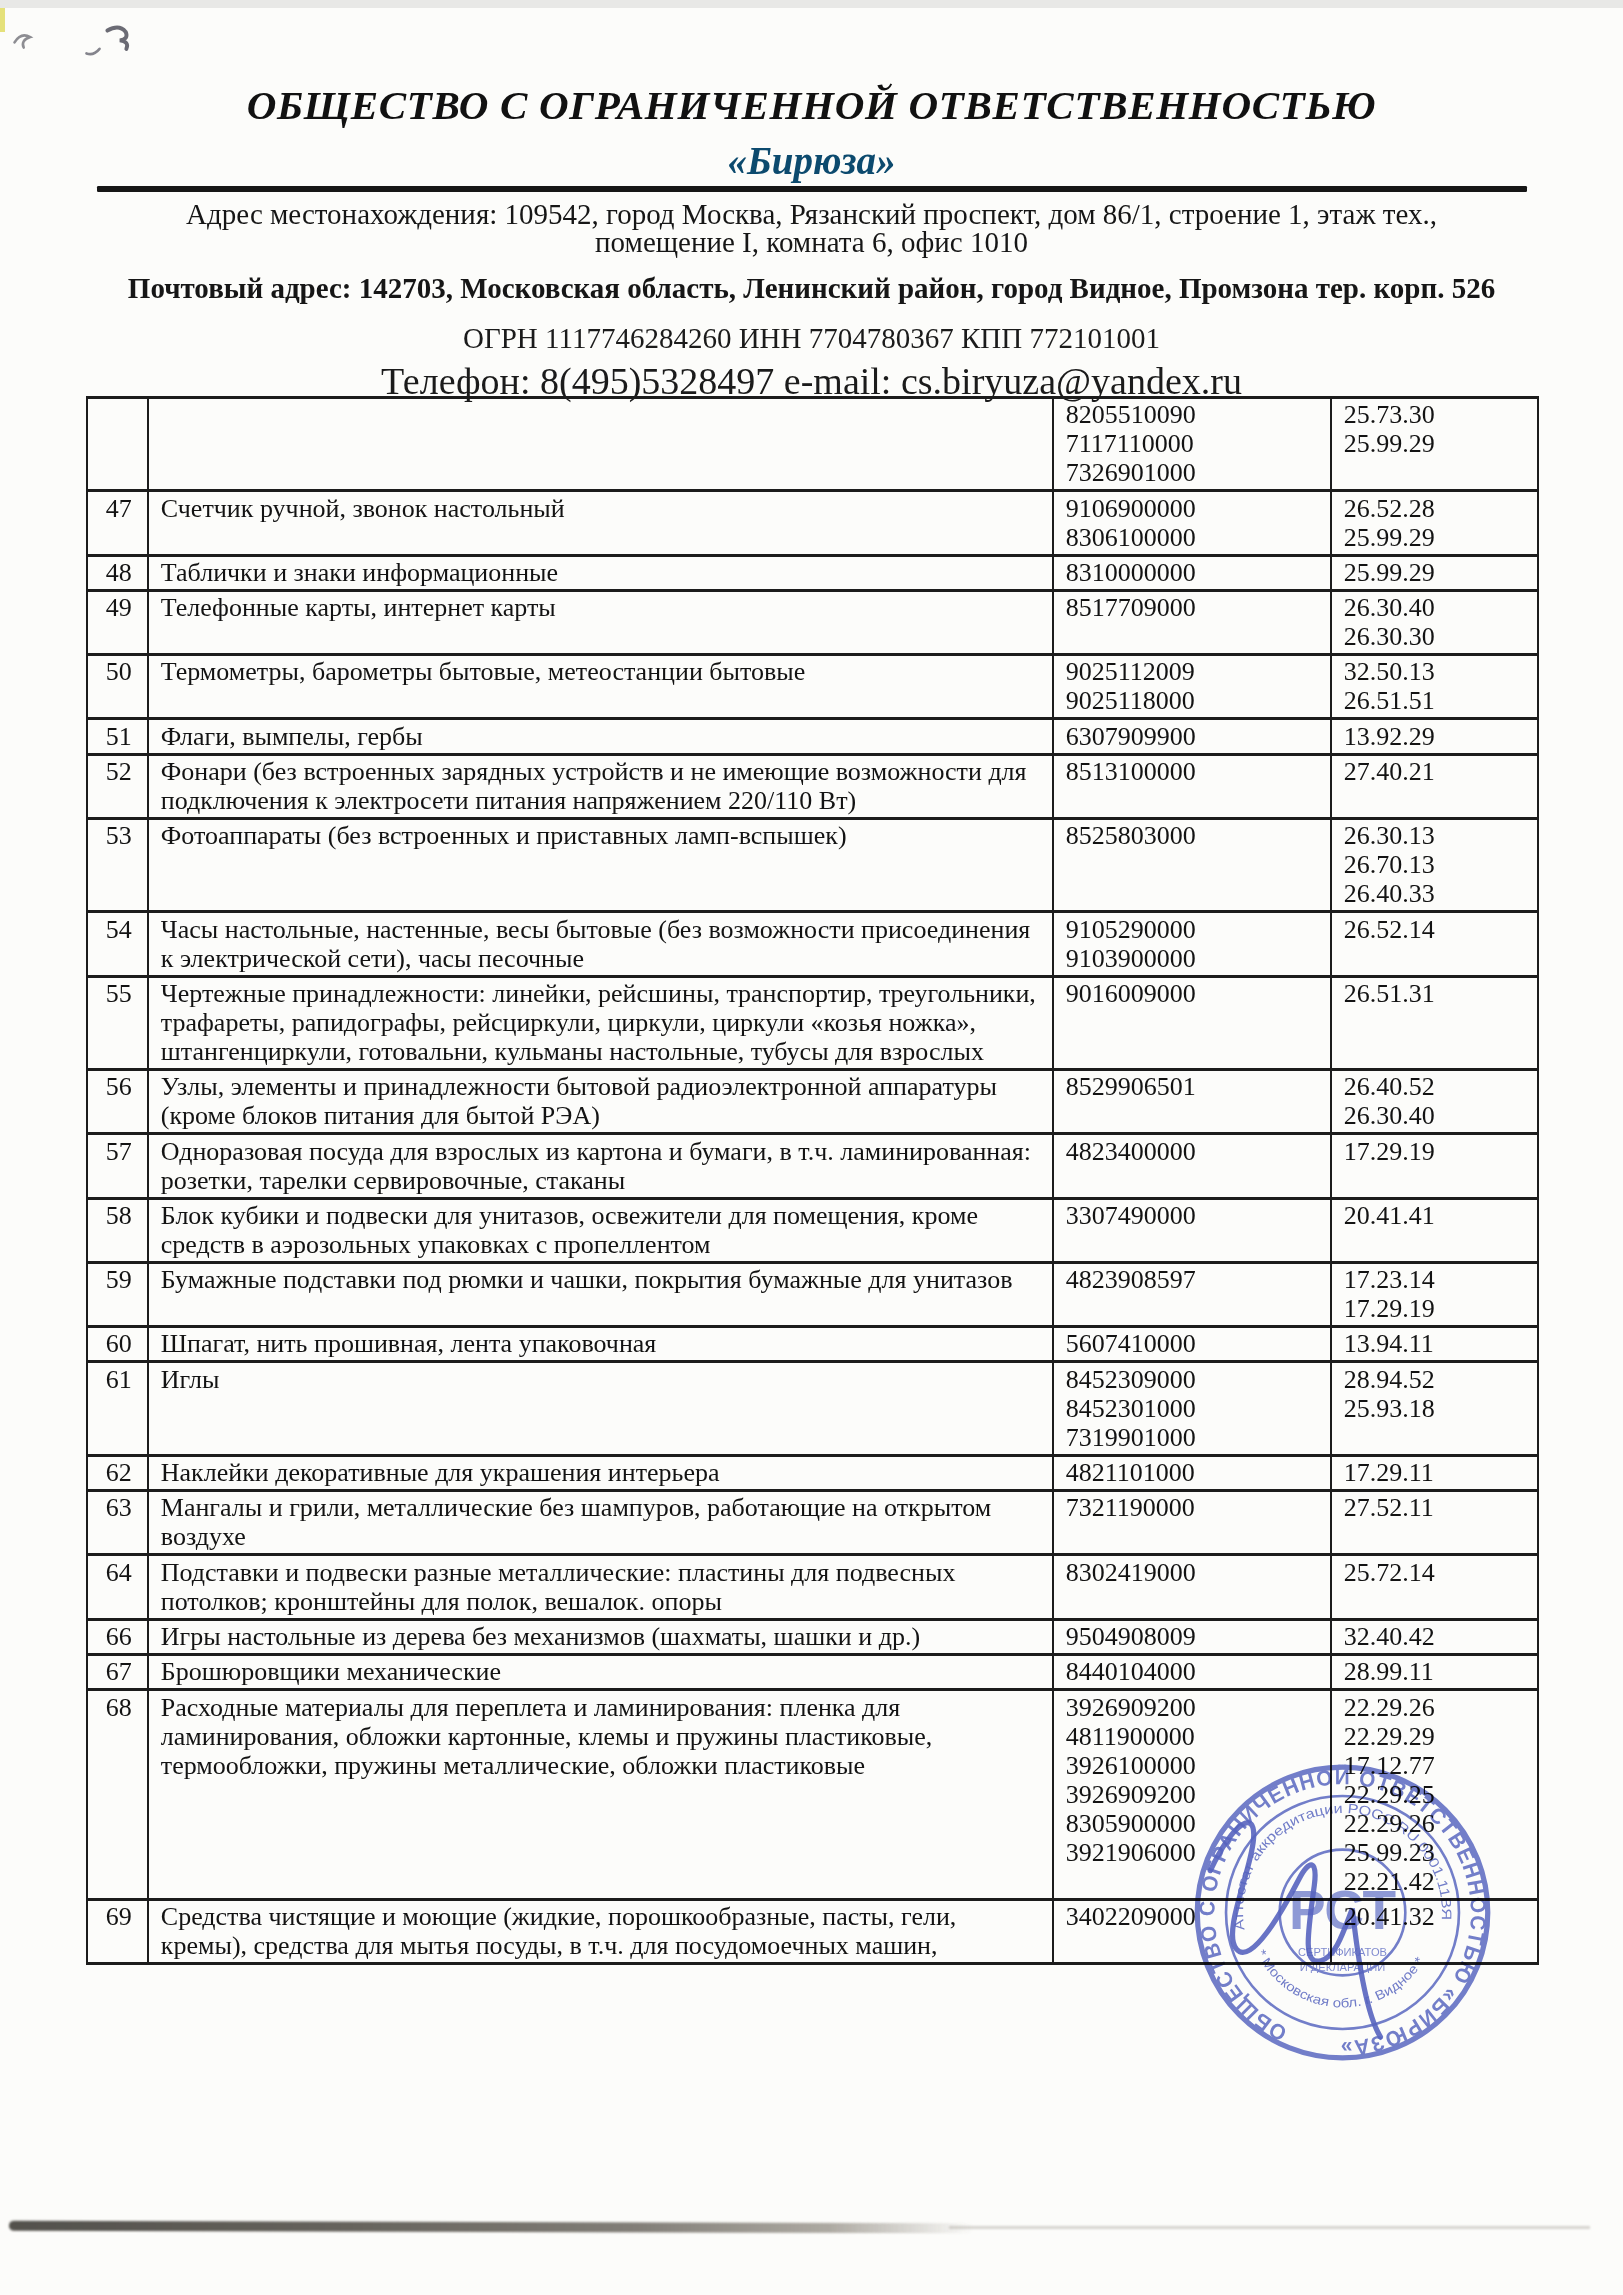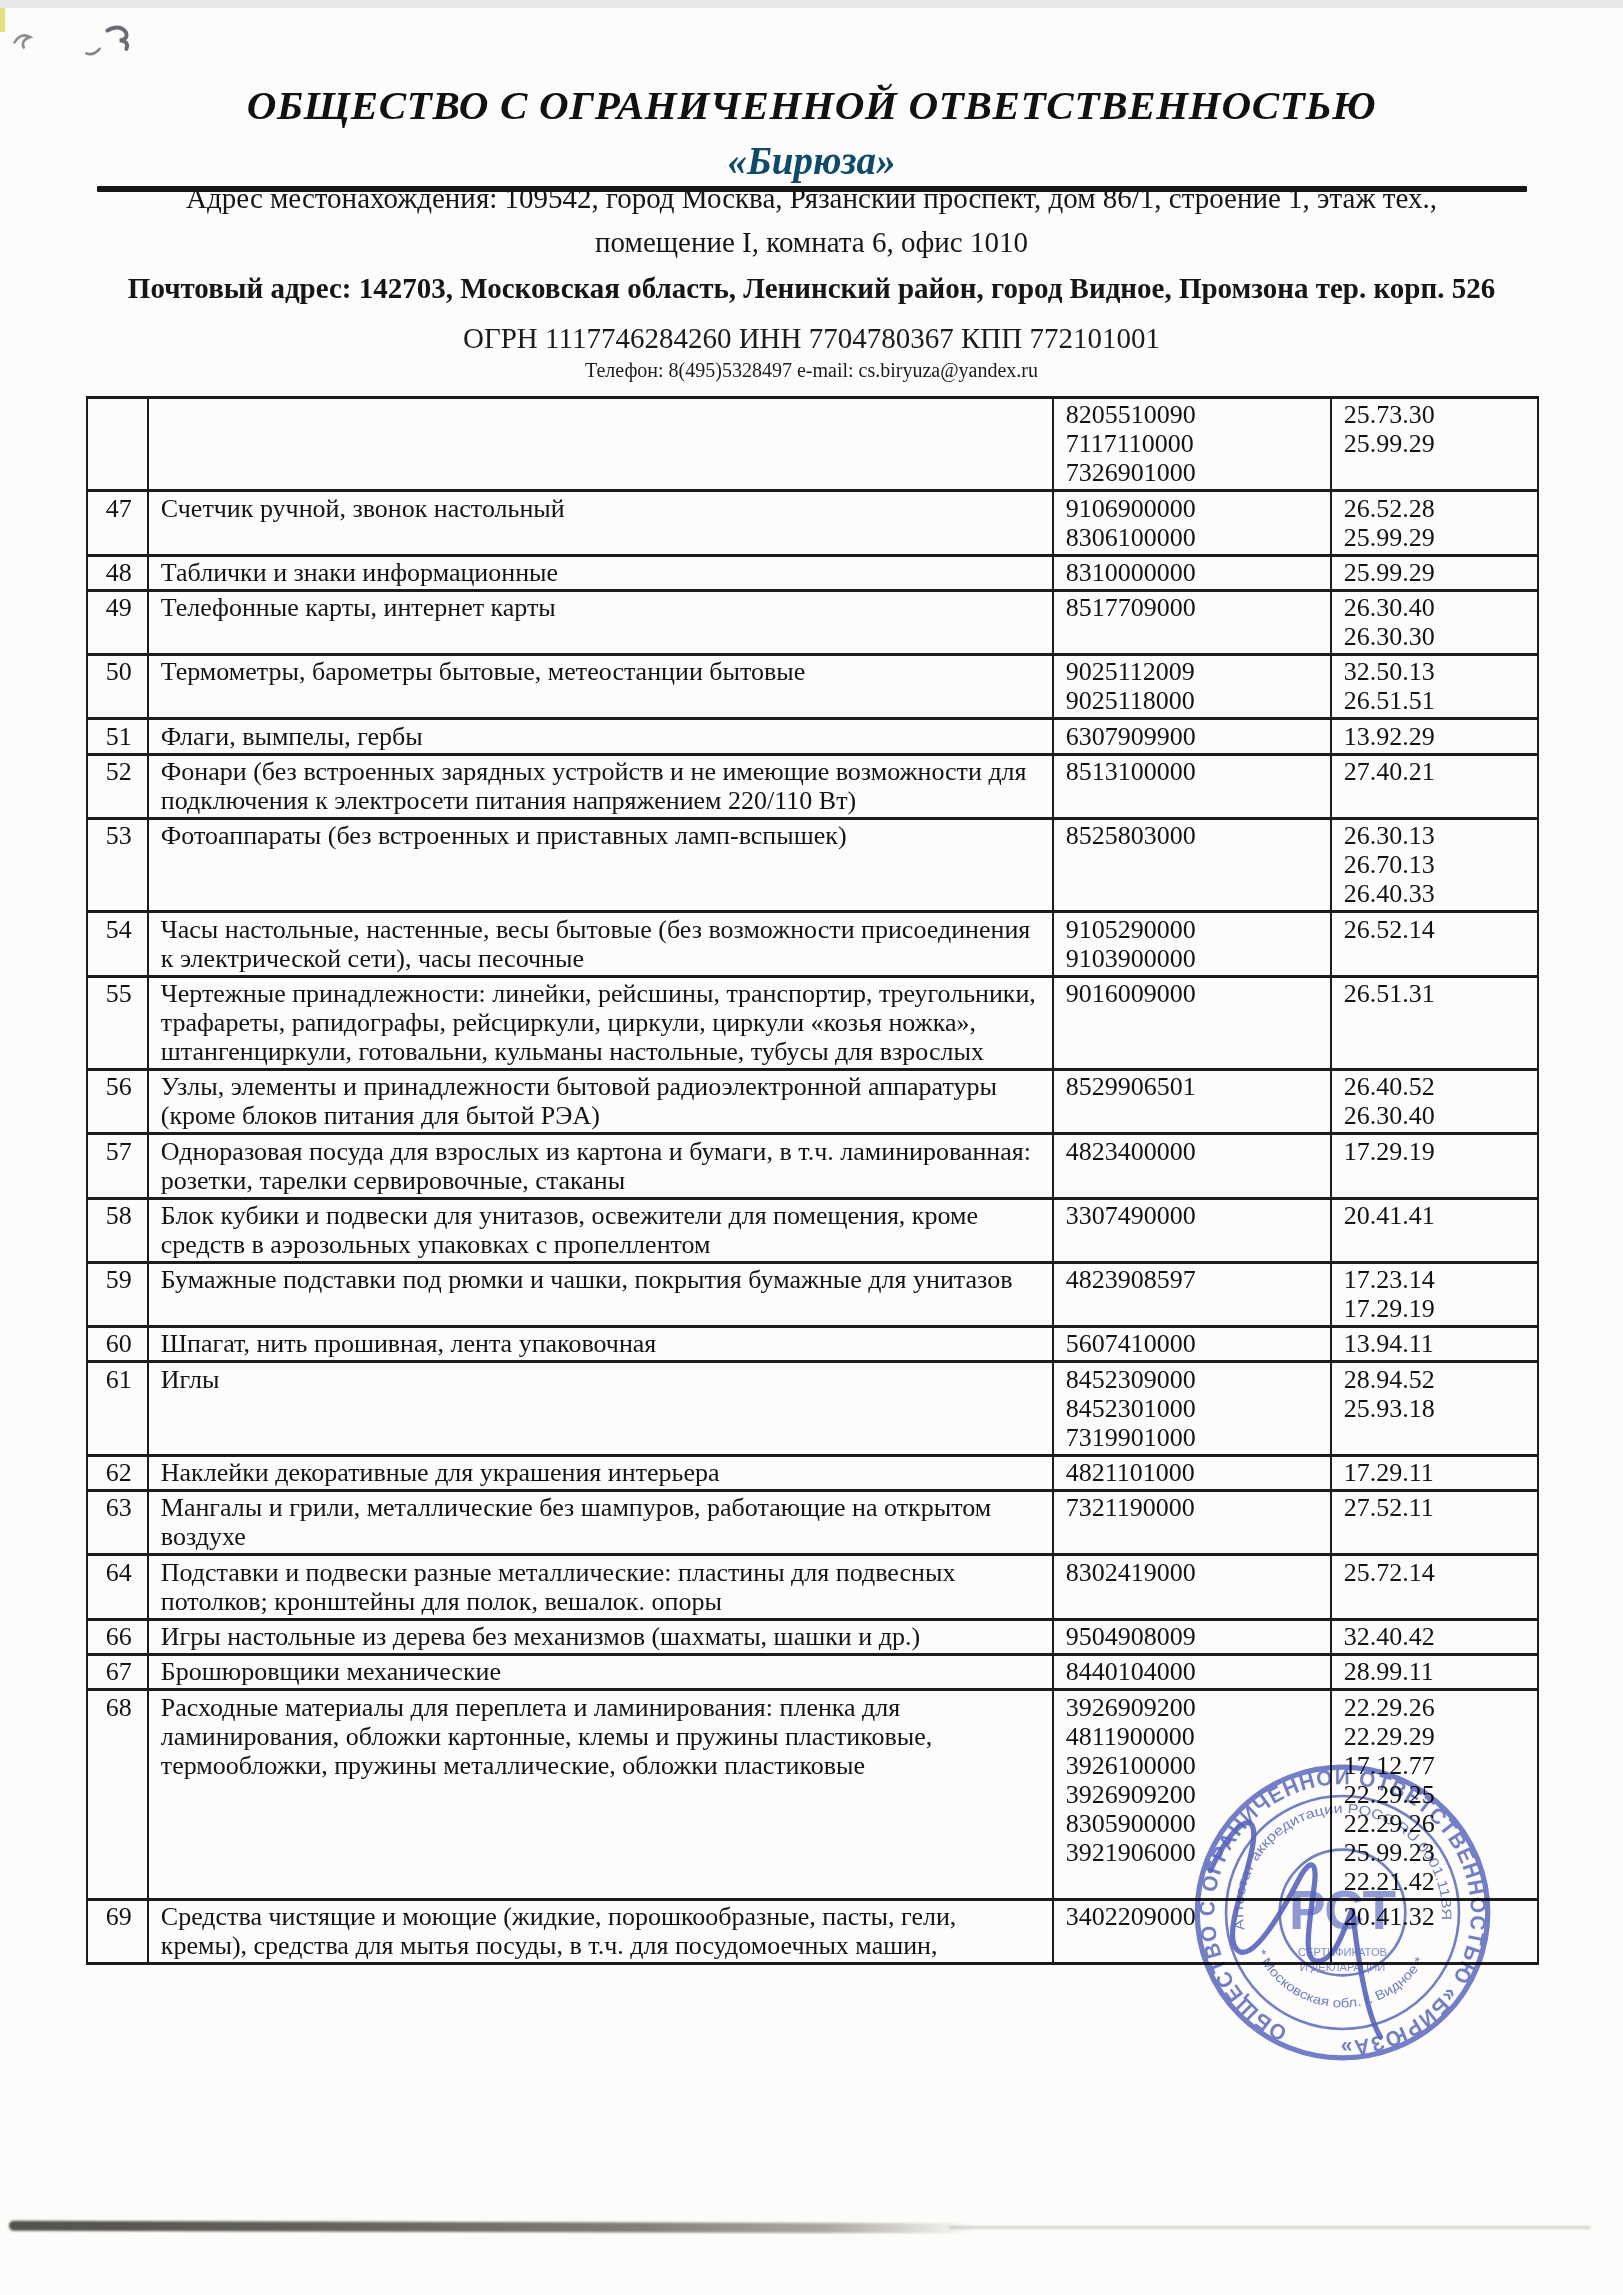--- a/index.html
+++ b/index.html
@@ -7,25 +7,25 @@
     position:relative;width:1623px;height:2295px;margin:8px auto;
     background:#fcfcfa;overflow:hidden;color:#1b1b1b;
     font-family:"Liberation Serif","DejaVu Serif",serif;
   }
   
   .center{position:absolute;left:0;width:100%;text-align:center;}
   #title-line1{top:73px;font-size:41px;font-weight:bold;font-style:italic;letter-spacing:0.7px;color:#111;}
   #title-line2{top:130px;font-size:39px;font-weight:bold;font-style:italic;color:#0c4a6e;}
   #title-rule{position:absolute;left:97px;top:178px;width:1430px;height:5.9px;background:#161616;border-radius:1.3px;}
   .addr{font-size:29px;color:#161616;}
-  #addr1{top:174px;}
+  #addr1{top:190px;}
   #addr2{top:218px;}
   #addr3{top:264px;font-weight:bold;}
   #ogrn-line{top:314px;font-size:29px;}
-  #phone-line{top:351px;font-size:20px;}
+  #phone-line{top:351px;font-size:38px;}
   
   #tbl-wrap{position:absolute;left:86px;top:388px;width:1227px;}
   table.doc{border-collapse:collapse;table-layout:fixed;width:1450px;}
   table.doc td{
     border:2.6px solid #1c1c1c;border-top-width:3.3px;border-bottom-width:3.3px;
     vertical-align:top;font-size:26px;line-height:29px;
     padding:1.3px 9.2px 2px 11.8px;color:#131313;
   }
   td.c-num{text-align:center;padding-left:1.3px;padding-right:1.3px;}
   td.c-code .val,td.c-okpd .val{white-space:nowrap;}

